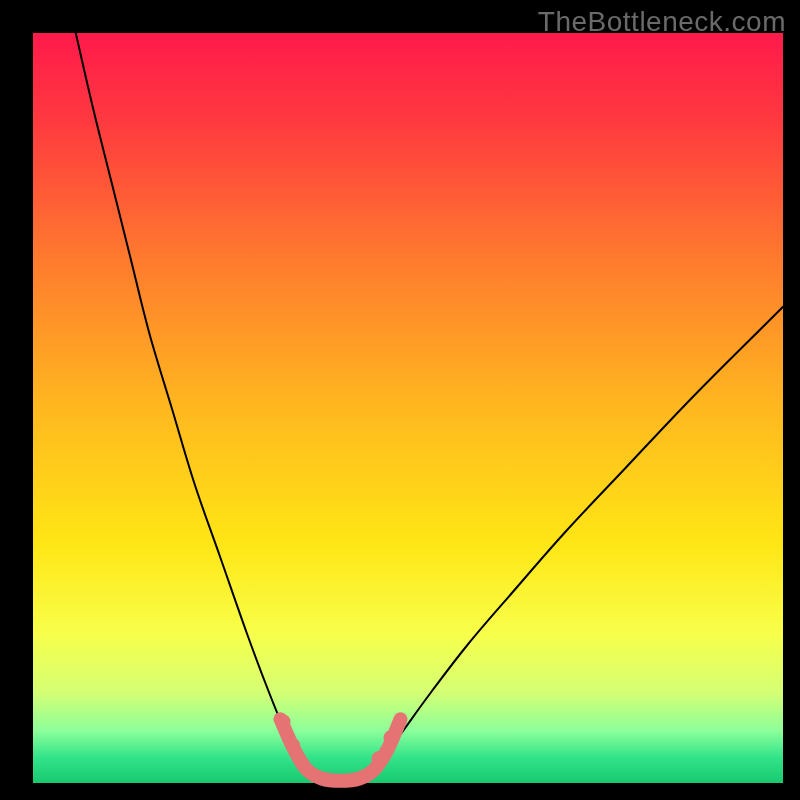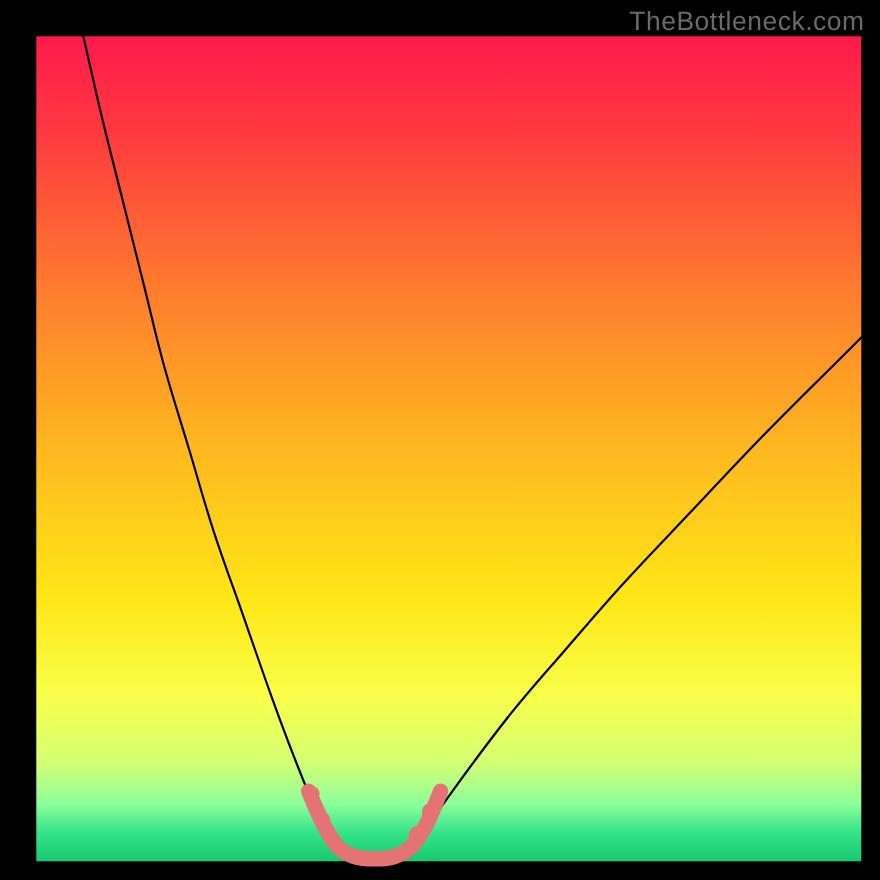--- a/index.html
+++ b/index.html
@@ -15,21 +15,21 @@
     position: relative;
     width: 800px;
     height: 800px;
     background: #000;
   }
   .watermark {
     position: absolute;
     top: 6px;
     right: 14px;
     color: #6a6a6a;
-    font-size: 24px;
+    font-size: 28px;
     font-weight: 500;
     letter-spacing: 0.5px;
     z-index: 10;
     user-select: none;
   }
   svg {
     position: absolute;
     top: 0;
     left: 0;
   }

